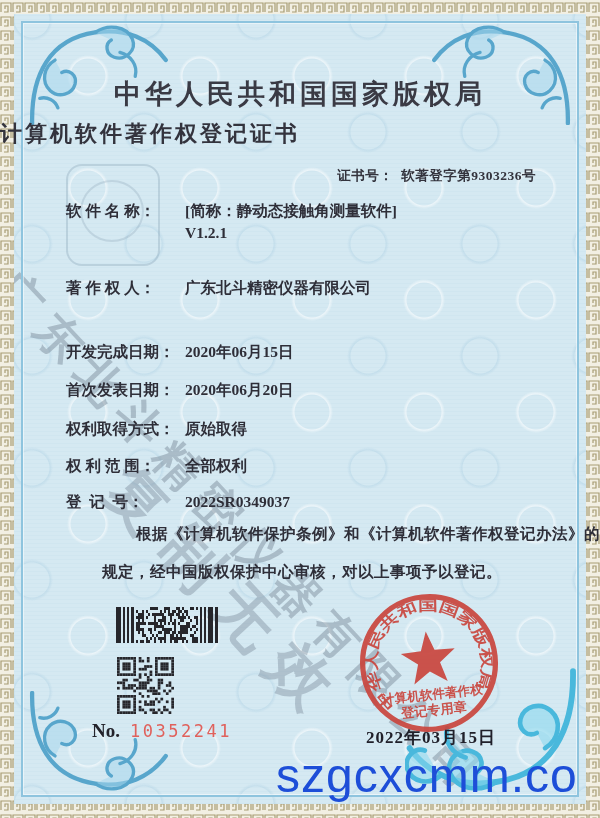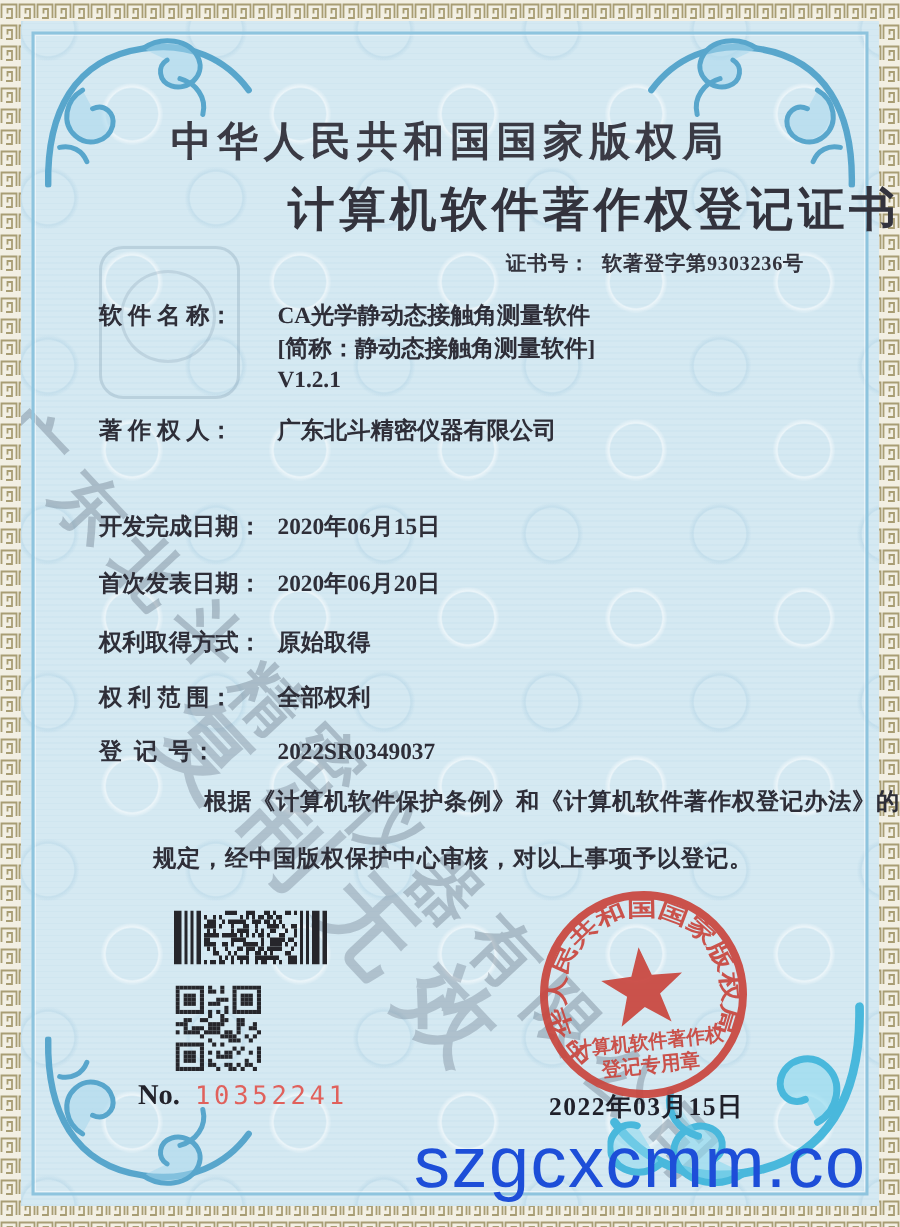--- a/index.html
+++ b/index.html
@@ -40,22 +40,22 @@
   }
   .wm{position:absolute;z-index:3;white-space:nowrap;transform-origin:0 0;
       font-weight:700;pointer-events:none;}
   .wm-company{left:26px;top:258px;font-size:46px;letter-spacing:12px;
       color:rgba(100,115,132,.38);transform:rotate(47deg);}
   .wm-notice{left:146px;top:448px;font-size:62px;letter-spacing:18px;
       color:rgba(104,118,134,.34);transform:rotate(47deg);}
   .content{position:absolute;inset:0;z-index:10;color:#2e2e38;border-radius:17px;}
   .authority{position:absolute;top:76px;left:0;width:100%;text-align:center;
       font-size:27px;font-weight:700;letter-spacing:4px;color:#3a3a44;}
-  .cert-title{position:absolute;top:119px;left:0;width:100%;text-align:right;
-      font-size:31px;font-weight:700;letter-spacing:3px;color:#33333d;}
+  .cert-title{position:absolute;top:119px;left:0;width:100%;text-align:left;
+      font-size:22px;font-weight:700;letter-spacing:3px;color:#33333d;}
   .cert-no{position:absolute;top:167px;right:64px;font-size:13.5px;
       font-weight:700;color:#33333d;letter-spacing:.5px;margin-left:25px;}
   .cert-no .lbl{margin-right:8px;}
   .row{position:absolute;left:64px;font-size:15.5px;font-weight:700;line-height:21.5px;}
   .row .lab{position:absolute;left:2px;top:0;white-space:pre;}
   .row .vals{position:absolute;left:121px;top:0;white-space:nowrap;}
   .statement{position:absolute;left:64px;width:482px;font-size:15.5px;
       font-weight:700;letter-spacing:.5px;color:#2e2e38;white-space:nowrap;margin-left:38px;}
   .st1{top:524px;padding-left:34px;}
   .st2{top:562px;}
@@ -147,21 +147,20 @@
 
     <div class="authority">中华人民共和国国家版权局</div>
     <div class="cert-title">计算机软件著作权登记证书</div>
     <div class="cert-no">
       <span class="lbl">证书号：</span><span>软著登字第9303236号</span>
     </div>
 
     <div class="row" style="top:200px">
       <span class="lab">软 件 名 称：</span>
       <span class="vals">
-        <div>CA光学静动态接触角测量软件</div>
         <div>[简称：静动态接触角测量软件]</div>
         <div>V1.2.1</div>
       </span>
     </div>
     <div class="row" style="top:277px">
       <span class="lab">著 作 权 人：</span>
       <span class="vals">
           <div>广东北斗精密仪器有限公司</div>
         </span>
     </div>

